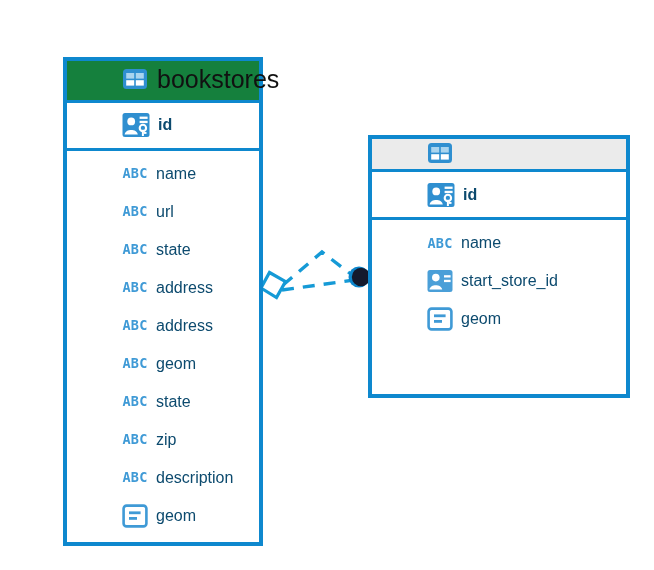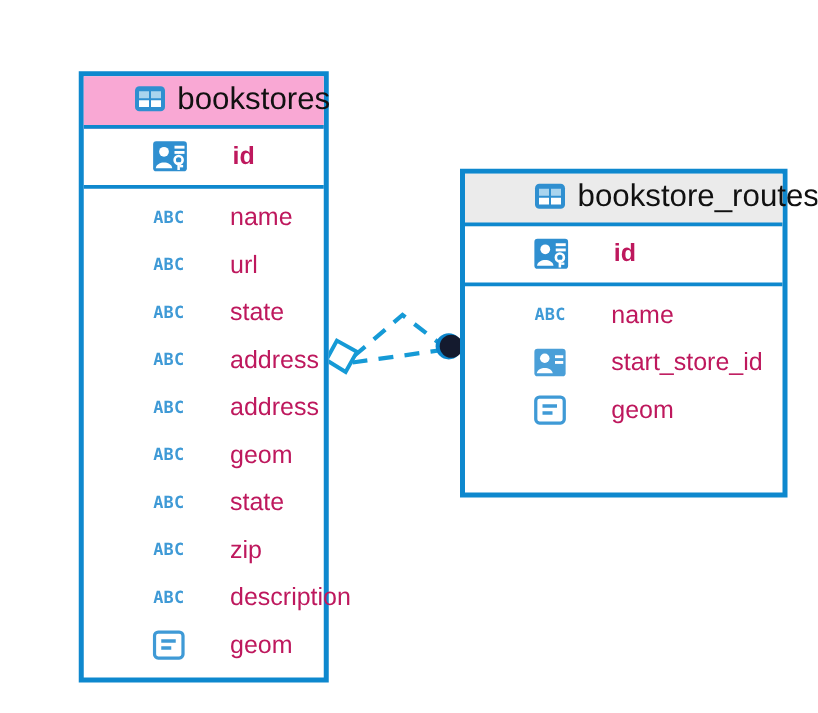--- a/index.html
+++ b/index.html
@@ -30,21 +30,21 @@
     z-index: 3;
   }
   .entity-header {
     display: flex;
     align-items: center;
     gap: 9px;
     box-sizing: border-box;
     padding: 3px 10px 5px 10px;
     border-bottom: 3px solid #0e88ce;
   }
-  .entity-header.selected { background: #f9a8d4; justify-content: center; }
+  .entity-header.selected { background: #15803d; }
   .entity-header.plain    { background: #ebebeb; }
   .entity-title {
     font-size: 25px;
     color: #111111;
     line-height: 1.22;
     white-space: nowrap;
   }
   .pk-section {
     border-bottom: 3px solid #0e88ce;
   }
@@ -55,25 +55,24 @@
   .field-row {
     display: flex;
     align-items: center;
     gap: 8px;
     box-sizing: border-box;
     padding: 1px 10px;
     height: 38px;
   }
   .pk-section .field-row { height: 45px; }
   .field-label {
-    font-size: 20px;
-    color: #be185d;
+    font-size: 16px;
+    color: #0c4a6e;
     line-height: 1.2;
     white-space: nowrap;
-    margin-left: 28px;
   }
   .field-label.bold { font-weight: bold; }
 
   
   .icon {
     flex: 0 0 auto;
     display: block;
     margin-left: 45px;
   }
   .icon svg { display: block; }
@@ -243,21 +242,20 @@
     <div class="entity-header plain">
       <span class="icon">
         <svg width="26" height="22" viewBox="0 0 26 22">
           <rect x="1" y="1" width="24" height="20" rx="3.5" fill="#2f8fd0"></rect>
           <rect x="4.2" y="5.0" width="8.0" height="5.6" fill="#a9d4ee"></rect>
           <rect x="13.8" y="5.0" width="8.0" height="5.6" fill="#a9d4ee"></rect>
           <rect x="4.2" y="12.2" width="8.0" height="5.4" fill="#ffffff"></rect>
           <rect x="13.8" y="12.2" width="8.0" height="5.4" fill="#ffffff"></rect>
         </svg>
       </span>
-      <span class="entity-title">bookstore_routes</span>
     </div>
 
     <div class="pk-section">
       <div class="field-row">
         <span class="icon">
           <svg width="28" height="26" viewBox="0 0 28 26">
             <rect x="0.5" y="1" width="27" height="24" rx="2.5" fill="#2f8fd0"></rect>
             <circle cx="9.2" cy="9.4" r="3.9" fill="#ffffff"></circle>
             <path d="M 2.6 22.5 C 3.6 16.6 14.8 16.6 15.8 22.5 Z" fill="#ffffff"></path>
             <rect x="17.6" y="4.6" width="8.0" height="2.3" fill="#ffffff"></rect>

